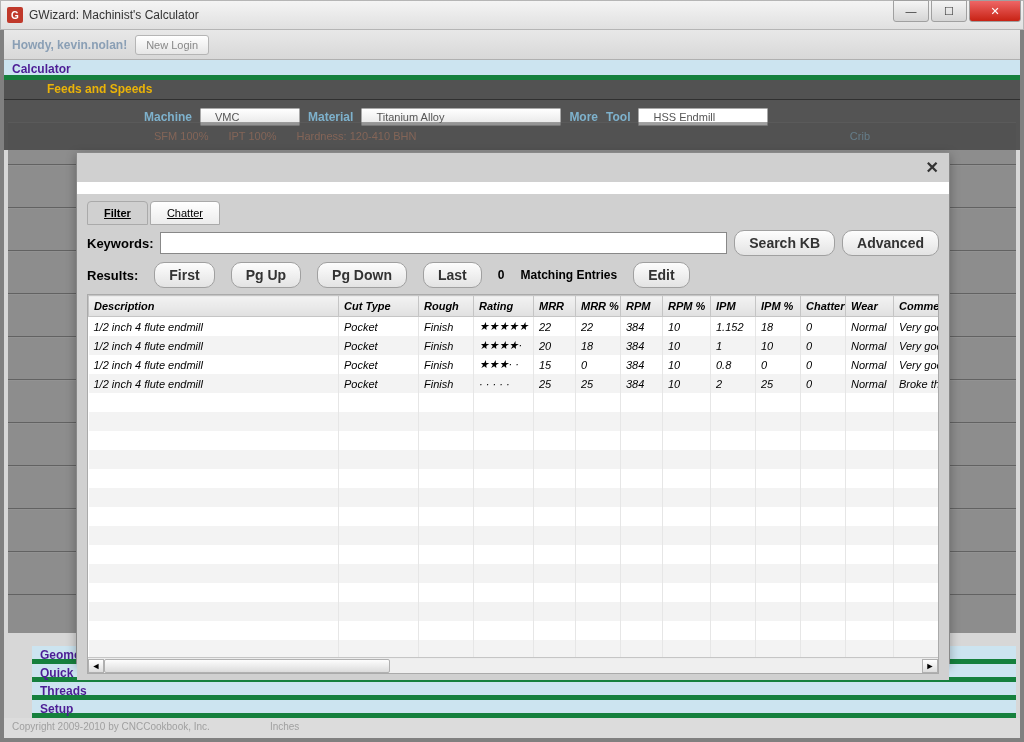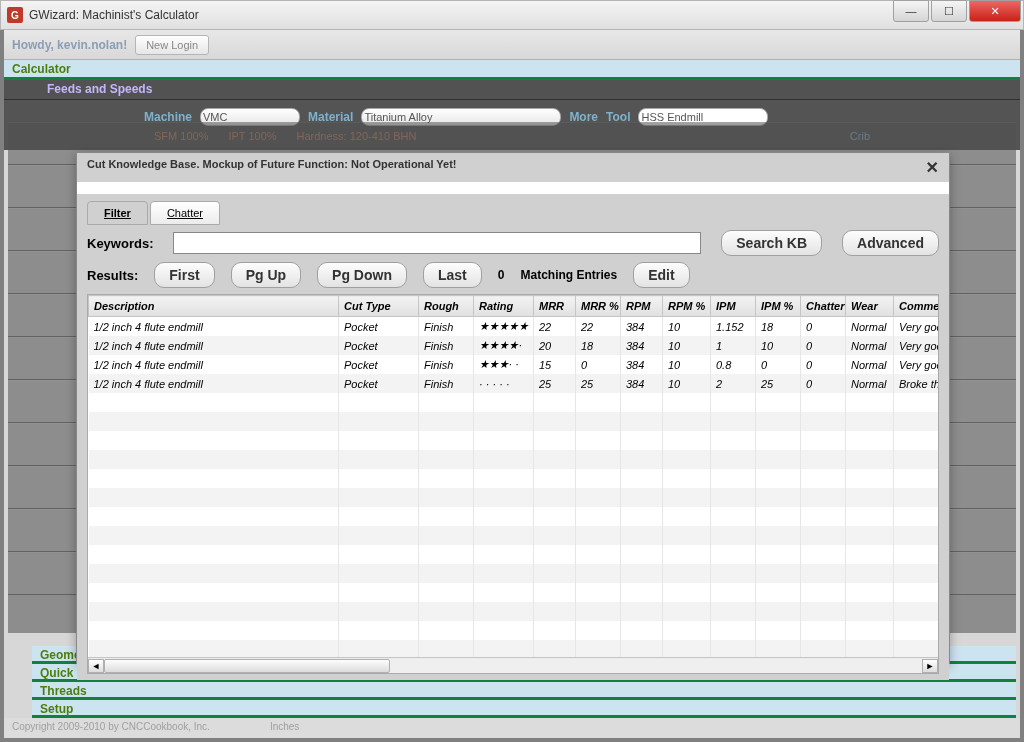--- a/index.html
+++ b/index.html
@@ -14,46 +14,46 @@
 .outer-frame { border: 4px solid #808080; border-top: none; height: 712px; background: #d7d7d7; position: relative; }
 
 .topbar { height: 30px; background: linear-gradient(#e8e8e8,#d8d8d8); display:flex; align-items:center; padding: 0 8px; font-size: 12px; border-bottom:1px solid #b0b0b0;}
 .topbar .welcome { color: #8a9fb5; font-weight:bold; filter: blur(0.5px); }
 .topbar .nlbtn { margin-left:8px; padding: 3px 10px; background: linear-gradient(#fff,#e6e6e6); border:1px solid #b5b5b5; border-radius:3px; font-size:11px; color:#888; }
 .topbar .right { margin-left:auto; display:flex; align-items:center; gap:10px; }
 .ucbtn { padding:4px 10px; background: linear-gradient(#9fd878,#70b33f); border:1px solid #6ca03a; border-radius:3px; color:#fff; font-size:11px; font-weight:bold;}
 .uptodate { color:#7ea9bf; font-weight:bold; font-size:12px; }
 .helpbtn { padding:3px 8px; border:1px solid #b5b5b5; border-radius:3px; background:linear-gradient(#fff,#e6e6e6); color:#888; font-size:11px;}
 
-.navrow { height:20px; background:#cce4f0; border-bottom:3px solid #15803d; padding:2px 8px; font-size:12px; color:#4d7c0f; font-weight:bold;}
-.navrow.dark { background:#525252; color:#c4b5fd; border-bottom:1px solid #303030;padding-left:43px;}
+.navrow { height:20px; background:#cce4f0; border-bottom:5px solid #15803d; padding:2px 8px; font-size:12px; color:#4c1d95; font-weight:bold;}
+.navrow.dark { background:#525252; color:#eab308; border-bottom:1px solid #303030;padding-left:43px;}
 
 .paramarea { background:#545454; padding:6px 0; }
 .paramrow { display:flex; gap:8px; padding: 2px 140px; font-size:12px; align-items:center;}
 .paramrow .lbl { color:#7eb2cd; font-weight:bold; }
-.pselect { background:linear-gradient(#fff,#e6e6e6); border:1px solid #a8a8a8; border-radius:8px; padding:2px 22px 2px 2px; font-size:11px; color:#555; position:relative; min-width:100px;}
+.pselect { background:linear-gradient(#fff,#e6e6e6); border:1px solid #a8a8a8; border-radius:1px; padding:2px 22px 2px 14px; font-size:11px; color:#555; position:relative; min-width:100px;}
 .paramrow2 { display:flex; gap:20px; padding:2px 150px; font-size:11px; color:#c27e60;}
 
 .dimmer { position:absolute; left:4px; right:4px; top:92px; bottom:105px; background:rgba(80,80,80,0.55); }
 .dimrow { height:43px; border-bottom:1px solid rgba(0,0,0,0.3); border-top:1px solid rgba(255,255,255,0.05);}
 
 .bottomnav { position:absolute; bottom:20px; left:4px; right:4px;padding-left:24px; }
 .bottomnav .navrow { height:18px; }
 .footer { position:absolute; bottom:0; left:0; right:0; height:20px; background:#dcdcdc; padding:3px 8px; font-size:10px; color:#a0a0a0; display:flex; gap:60px;}
 
 .dialog { position:absolute; left:72px; top:122px; width:874px; height:512px; background:#d0d0d0; border:1px solid #888; box-shadow: 0 3px 10px rgba(0,0,0,0.3);}
 .dlg-title { padding:5px 10px; font-size:11px; font-weight:bold; color:#333; display:flex;}
 .dlg-title .x { margin-left:auto; font-size:16px; font-weight:bold; cursor:pointer;}
 .tabrow { display:flex; padding: 0 10px; background:#fff; height:30px; align-items:flex-end; border-bottom:0;text-decoration:underline;}
 .tabpad { background:#fff; height:12px;}
 .tab { padding:5px 16px; font-size:11px; border:1px solid #aaa; background:linear-gradient(#fff,#ececec); border-radius:4px 4px 0 0; margin-right:2px; position:relative; top:1px;}
 .tab.active { background:#d0d0d0; font-weight:bold; z-index:2;}
 
 .dlg-body { background:#d0d0d0; padding:6px 10px;}
-.kwrow { display:flex; align-items:center; gap:20px; margin-bottom:6px;}
+.kwrow { display:flex; align-items:center; gap:7px; margin-bottom:6px;}
 .kwrow .lab { font-size:13px; font-weight:bold;}
 .kwrow input { flex:1; height:22px; border:1px solid #888; background:#fff; padding:0 4px;}
 .btn { padding:4px 14px; background:linear-gradient(#fdfdfd,#e3e3e3); border:1px solid #a0a0a0; border-radius:10px; font-size:14px; font-weight:bold; color:#333;}
 .resrow { display:flex; align-items:center; gap:16px; font-size:12px; margin-bottom:6px;}
 .resrow .lab { font-size:13px; font-weight:bold;}
 
 .tablewrap { background:#fff; border:1px solid #aaa; height:380px; overflow:hidden; position:relative;font-style:italic;}
 table { border-collapse:collapse; width:100%; font-size:11px; table-layout:fixed;}
 th { background:linear-gradient(#f3f3f3,#e0e0e0); border:1px solid #c5c5c5; padding:4px 5px; text-align:left; font-weight:bold; white-space:nowrap; overflow:hidden;}
 td { border-right:1px solid #e6e6e6; padding:3px 5px; height:19px; white-space:nowrap; overflow:hidden;}
@@ -126,21 +126,20 @@
     <div class="navrow">Setup</div>
   </div>
 
   <div class="footer">
     <span>Copyright 2009-2010 by CNCCookbook, Inc.</span>
     <span>Inches</span>
   </div>
 
   <div class="dialog">
     <div class="dlg-title">
-      <span>Cut Knowledge Base. Mockup of Future Function: Not Operational Yet!</span>
       <span class="x">✕</span>
     </div>
     <div class="tabpad"></div>
     <div class="tabrow" style="background:#d0d0d0;">
       <div class="tab active">Filter</div>
       <div class="tab">Chatter</div>
     </div>
     <div class="dlg-body">
       <div class="kwrow">
         <span class="lab">Keywords:</span>

